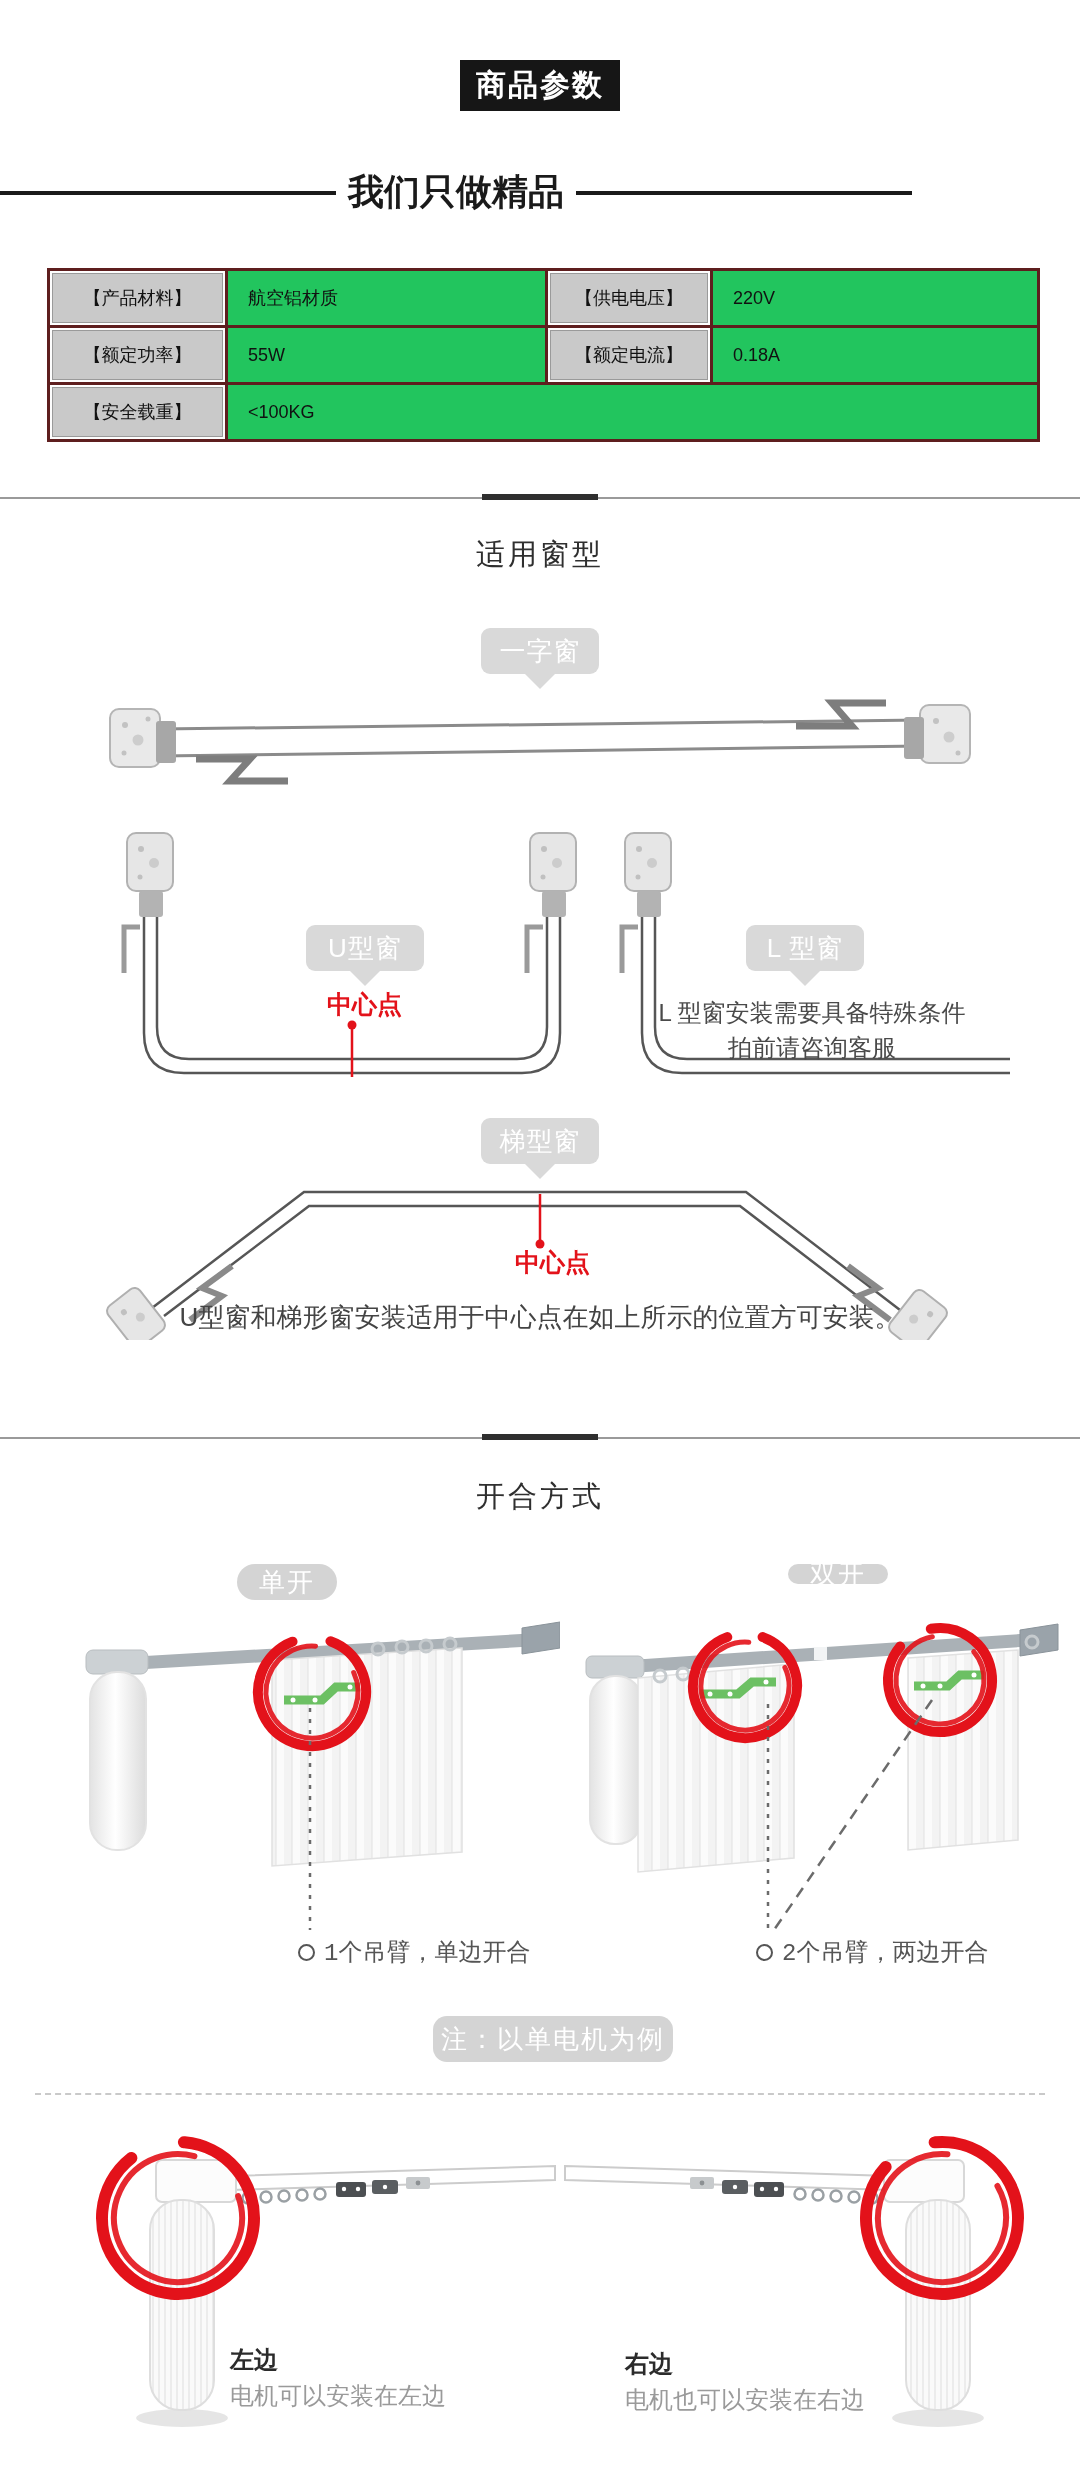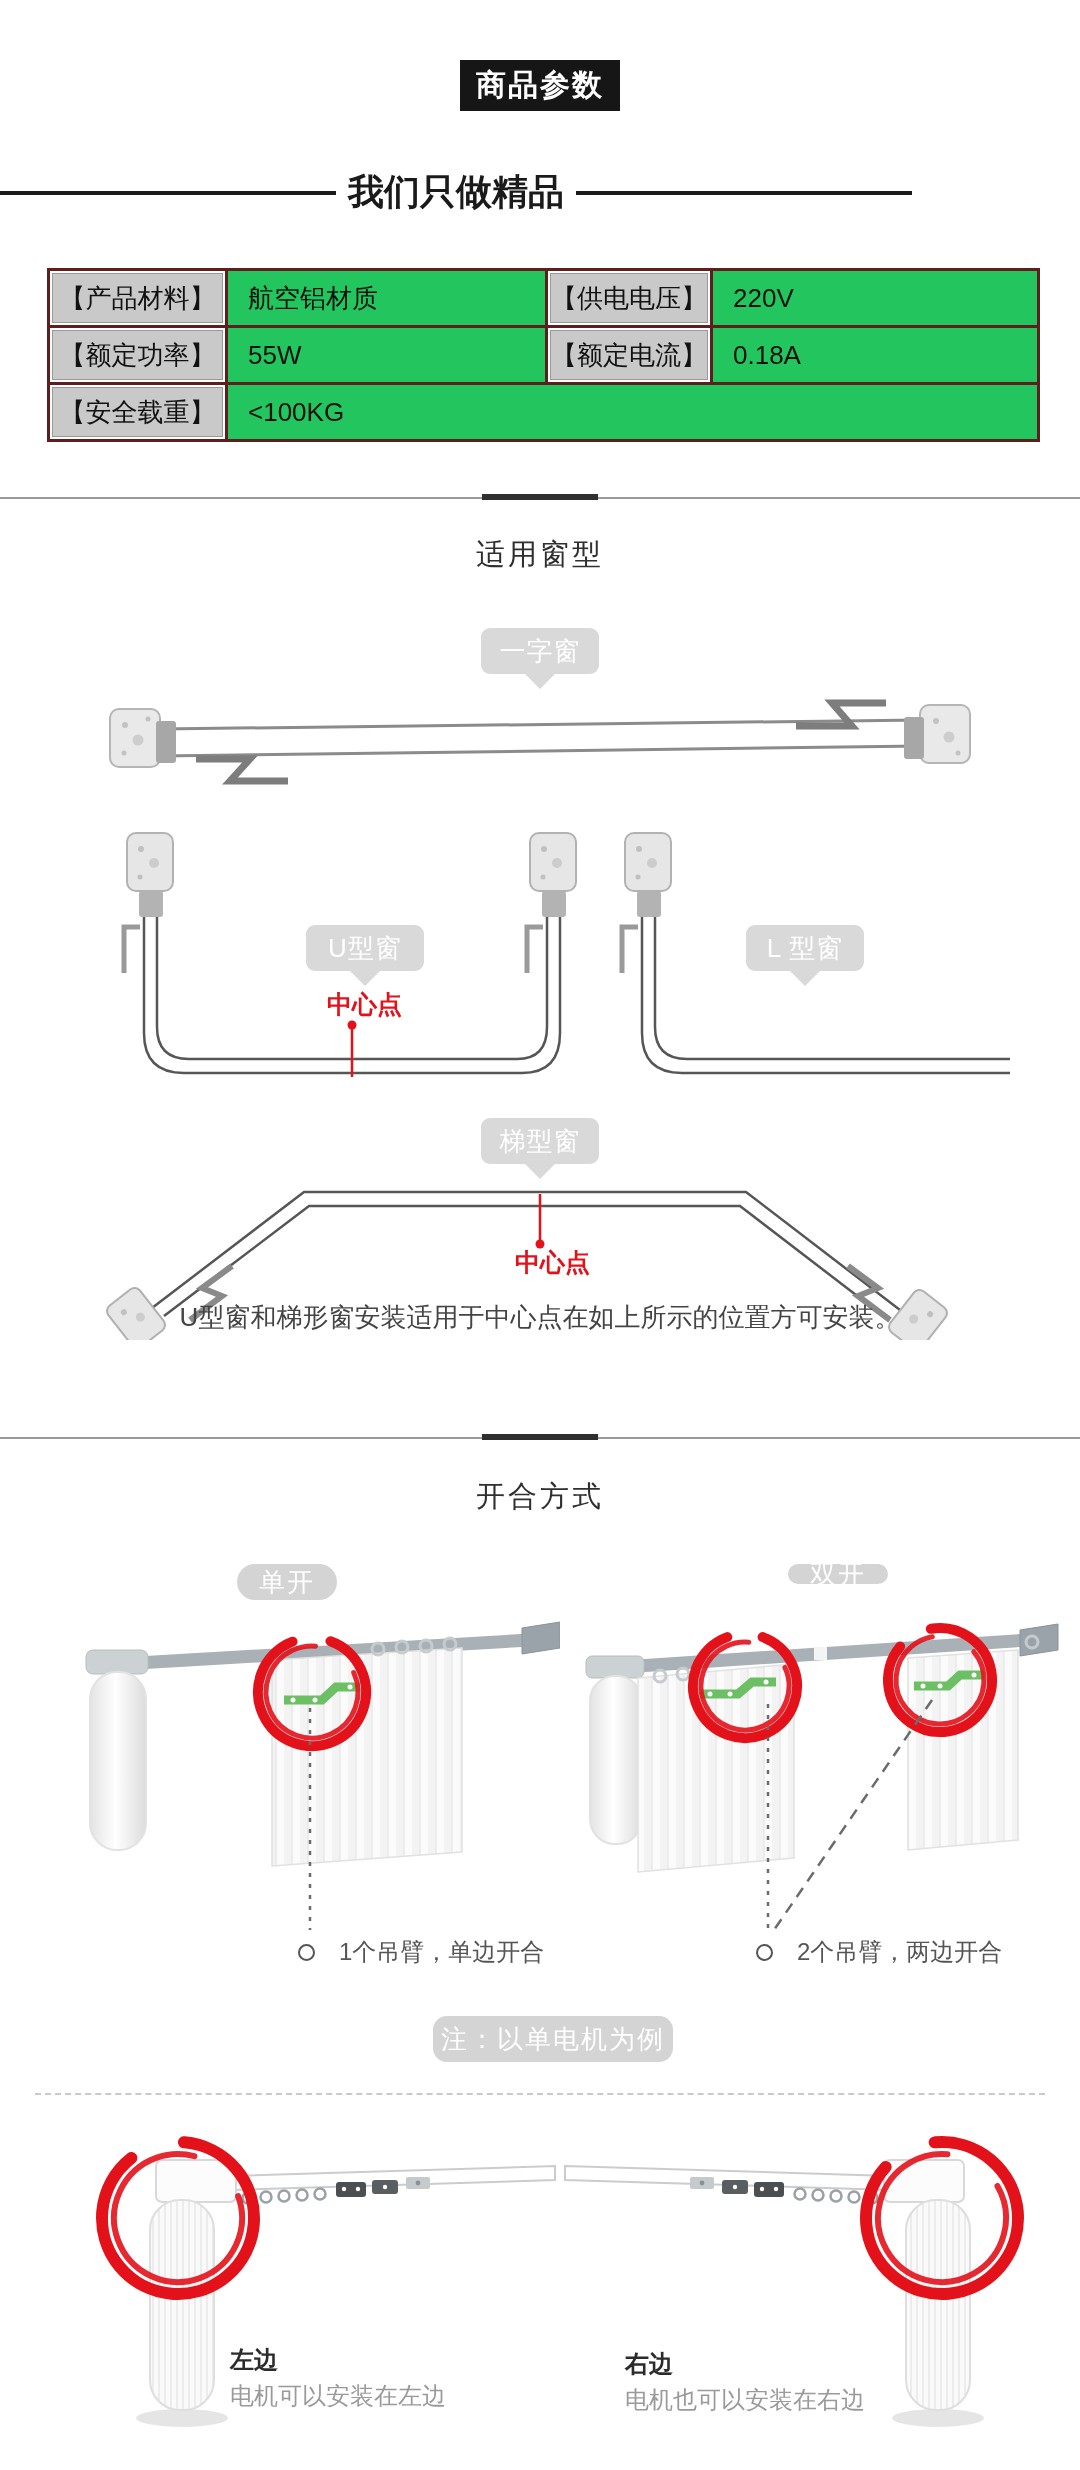--- a/index.html
+++ b/index.html
@@ -11,21 +11,21 @@
   .hdr-badge{top:60px;left:50%;transform:translateX(-50%);background:#161616;color:#fff;
              font-size:30px;font-weight:bold;padding:5px 16px;letter-spacing:2px;}
   .hdr-title{top:97px;left:0;width:1080px;text-align:center;color:#6f6f6f;font-size:57px;
              letter-spacing:1px;}
   .hdr-sub{top:168px;left:0;width:912px;display:flex;align-items:center;}
   .hdr-sub .hline{flex:1;height:4px;background:#1a1a1a;}
   .hdr-sub .txt{font-size:36px;font-weight:bold;color:#1a1a1a;padding:0 12px;white-space:nowrap;}
 
   
   table.spec{top:268px;left:47px;width:990px;border-collapse:collapse;table-layout:fixed;position:absolute;}
-  table.spec td{border:3px solid #5e1e1e;height:52px;font-size:26px;color:#111;}
+  table.spec td{border:3px solid #5e1e1e;height:52px;font-size:18px;color:#111;}
   table.spec td.lbl{background:#c9c9c9;text-align:center;box-shadow:inset 0 0 0 2px #fdfdfd, inset 0 0 0 3px #9a9a9a;}
   table.spec td.val{background:#22c55e;padding-left:20px;}
 
   
   .sec-line{left:0;width:1080px;height:0;border-top:2px solid #9a9a9a;}
   .sec-line-thick{left:482px;width:116px;height:6px;background:#2f2f2f;}
   .sec-title{left:0;width:1080px;text-align:center;font-size:29px;color:#2f2f2f;letter-spacing:3px;margin-top:27px;}
 
   
   .shield{width:118px;height:46px;background:#d9d9d9;color:#fff;font-size:26px;letter-spacing:1px;
@@ -35,21 +35,21 @@
 
   
   .pill{background:#d4d4d4;color:#fff;display:flex;align-items:center;justify-content:center;
         font-size:26px;letter-spacing:2px;}
 
   .red-label{color:#e3121a;font-weight:bold;font-size:25px;text-align:right;}
 
   .l-note{left:612px;width:400px;text-align:center;font-size:24px;color:#4a4a4a;line-height:35px;}
   .footnote{left:0;width:1080px;text-align:center;font-size:26px;color:#444;}
 
-  .cap{display:flex;align-items:center;gap:24px;color:#555;font-size:24px;}
+  .cap{display:flex;align-items:center;gap:9px;color:#555;font-size:24px;font-family:Liberation Mono, monospace;}
   .cap .ring{width:13px;height:13px;border:2px solid #555;border-radius:50%;flex:0 0 auto;}
 
   .dash-div{left:35px;width:1010px;height:0;border-top:2px dashed #c9c9c9;}
 
   .pos-title{font-size:24px;font-weight:bold;color:#2b2b2b;}
   .pos-desc{font-size:24px;color:#9a9a9a;}
 </style>
 </head>
 <body>
 
@@ -160,20 +160,24 @@
     </g>
   </svg>
 
   <div class="abs shield" style="left:306px;top:925px">
     <span>U型窗</span>
   </div>
   <div class="abs shield" style="left:746px;top:925px">
     <span>L 型窗</span>
   </div>
   <div class="abs red-label" style="left:302px;top:988px;width:100px">中心点</div>
+  <div class="abs l-note" style="top:995px">
+    <div>L 型窗安装需要具备特殊条件</div>
+    <div>拍前请咨询客服</div>
+  </div>
 
   <div class="abs shield" style="left:481px;top:1118px">
     <span>梯型窗</span>
   </div>
 
   <svg class="abs" style="left:100px;top:1180px" width="880" height="160" viewBox="0 0 880 160">
     <g fill="none" stroke="#565656" stroke-width="2.5">
       <path d="M52,128 L204,12 L646,12 L800,130"></path>
       <path d="M64,136 L209,26 L640,26 L786,138"></path>
     </g>

